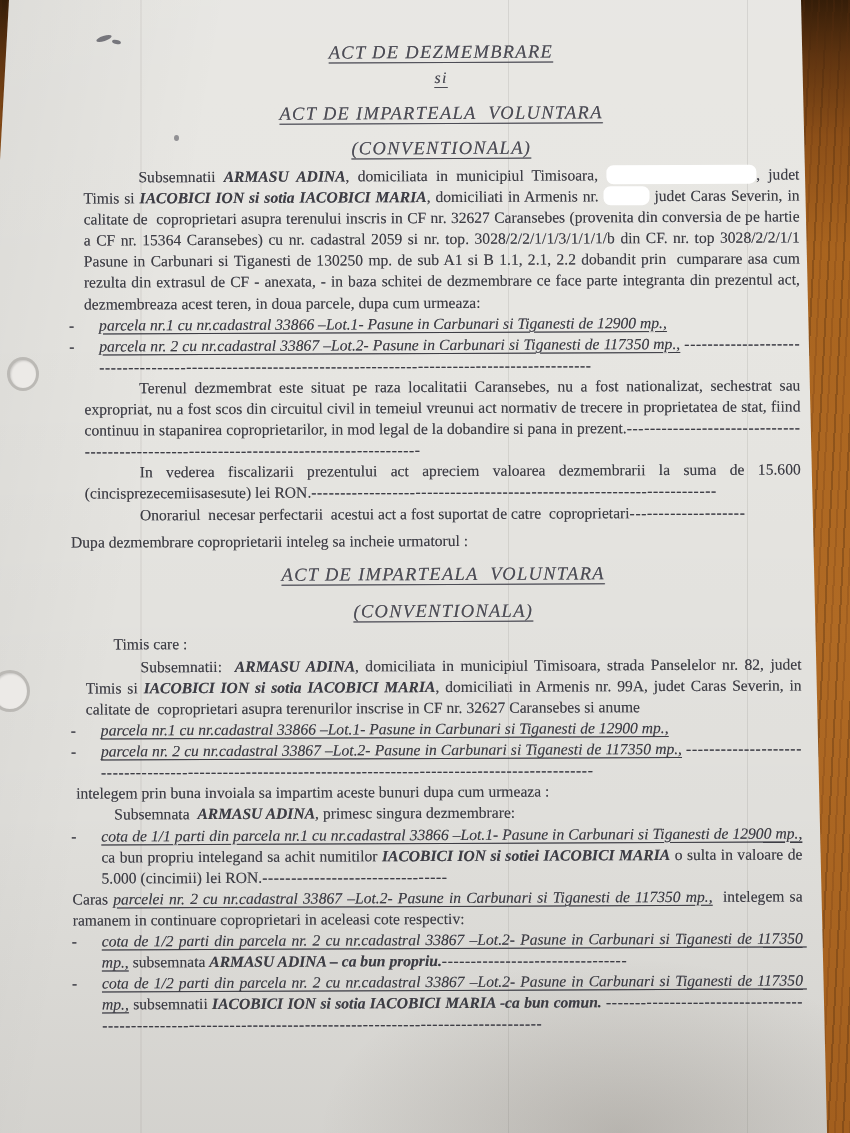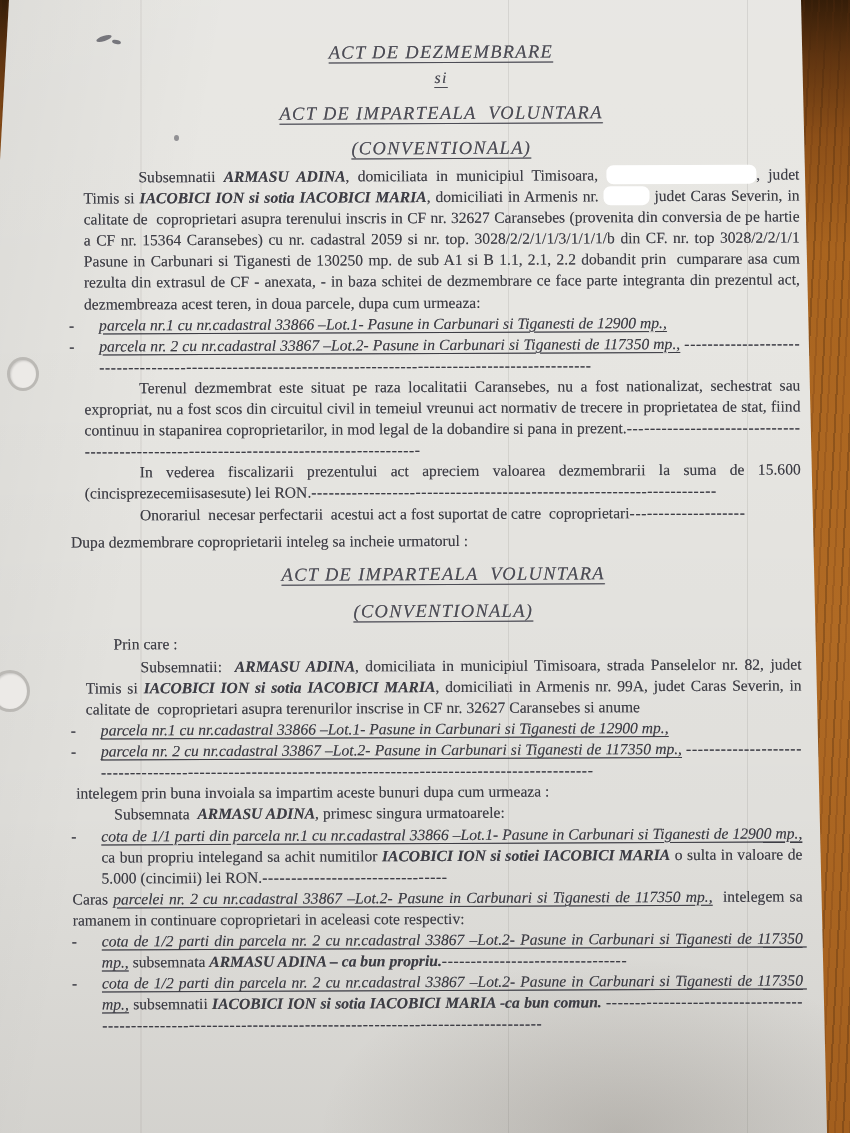--- a/index.html
+++ b/index.html
@@ -98,24 +98,24 @@
       <div class="blk h" data-name="heading-conventionala-1"><span class="r-hu" data-name="text-run">(CONVENTIONALA)</span></div>
       <div class="blk p indent" data-name="para-subsemnatii-1"><span class="r-n" data-name="text-run">Subsemnatii </span><span class="r-b" data-name="text-run">ARMASU ADINA</span><span class="r-n" data-name="text-run">, domiciliata in municipiul Timisoara, </span><span class="redact" data-name="redaction-box" style="width: 150px;"></span><span class="r-n" data-name="text-run">, judet Timis si </span><span class="r-b" data-name="text-run">IACOBICI ION si sotia IACOBICI MARIA</span><span class="r-n" data-name="text-run">, domiciliati in Armenis nr. </span><span class="redact" data-name="redaction-box" style="width: 46px;"></span><span class="r-n" data-name="text-run"> judet Caras Severin, in calitate de  coproprietari asupra terenului inscris in CF nr. 32627 Caransebes (provenita din conversia de pe hartie a CF nr. 15364 Caransebes) cu nr. cadastral 2059 si nr. top. 3028/2/2/1/1/3/1/1/1/b din CF. nr. top 3028/2/2/1/1 Pasune in Carbunari si Tiganesti de 130250 mp. de sub A1 si B 1.1, 2.1, 2.2 dobandit prin  cumparare asa cum rezulta din extrasul de CF - anexata, - in baza schitei de dezmembrare ce face parte integranta din prezentul act, dezmembreaza acest teren, in doua parcele, dupa cum urmeaza:</span></div>
       <div class="blk li" data-name="list-item-parcela-1a"><span class="marker" data-name="list-marker">-</span><span class="r-u" data-name="text-run">parcela nr.1 cu nr.cadastral 33866 –Lot.1- Pasune in Carbunari si Tiganesti de 12900 mp.,</span></div>
       <div class="blk li" data-name="list-item-parcela-2a"><span class="marker" data-name="list-marker">-</span><span class="r-u" data-name="text-run">parcela nr. 2 cu nr.cadastral 33867 –Lot.2- Pasune in Carbunari si Tiganesti de 117350 mp.,</span><span class="r-n" data-name="text-run"> </span><span class="r-d" data-name="text-run">---------------------------------------------------------------------------------------------------------</span></div>
       <div class="blk p indent" data-name="para-terenul"><span class="r-n" data-name="text-run">Terenul dezmembrat este situat pe raza localitatii Caransebes, nu a fost nationalizat, sechestrat sau expropriat, nu a fost scos din circuitul civil in temeiul vreunui act normativ de trecere in proprietatea de stat, fiind continuu in stapanirea coproprietarilor, in mod legal de la dobandire si pana in prezent.</span><span class="r-d" data-name="text-run">----------------------------------------------------------------------------------------</span></div>
       <div class="blk p indent" data-name="para-fiscalizare"><span class="r-n" data-name="text-run">In vederea fiscalizarii prezentului act apreciem valoarea dezmembrarii la suma de 15.600 (cincisprezecemiisasesute) lei RON.</span><span class="r-d" data-name="text-run">----------------------------------------------------------------------</span></div>
       <div class="blk p indent" data-name="para-onorariu"><span class="r-n" data-name="text-run">Onorariul  necesar perfectarii  acestui act a fost suportat de catre  coproprietari</span><span class="r-d" data-name="text-run">--------------------</span></div>
       <div class="blk p outdent" data-name="para-dupa"><span class="r-n" data-name="text-run">Dupa dezmembrare coproprietarii inteleg sa incheie urmatorul :</span></div>
       <div class="blk h" data-name="heading-act-imparteala-2"><span class="r-hu" data-name="text-run">ACT DE IMPARTEALA  VOLUNTARA</span></div>
       <div class="blk h" data-name="heading-conventionala-2"><span class="r-hu" data-name="text-run">(CONVENTIONALA)</span></div>
-      <div class="blk p indent-sm" data-name="para-prin-care"><span class="r-n" data-name="text-run">Prin care :</span></div>
+      <div class="blk p indent-sm" data-name="para-prin-care"><span class="r-n" data-name="text-run">Timis care :</span></div>
       <div class="blk p indent" data-name="para-subsemnatii-2"><span class="r-n" data-name="text-run">Subsemnatii:  </span><span class="r-b" data-name="text-run">ARMASU ADINA</span><span class="r-n" data-name="text-run">, domiciliata in municipiul Timisoara, strada Panselelor nr. 82, judet Timis si </span><span class="r-b" data-name="text-run">IACOBICI ION si sotia IACOBICI MARIA</span><span class="r-n" data-name="text-run">, domiciliati in Armenis nr. 99A, judet Caras Severin, in calitate de  coproprietari asupra terenurilor inscrise in CF nr. 32627 Caransebes si anume</span></div>
       <div class="blk li" data-name="list-item-parcela-1b"><span class="marker" data-name="list-marker">-</span><span class="r-u" data-name="text-run">parcela nr.1 cu nr.cadastral 33866 –Lot.1- Pasune in Carbunari si Tiganesti de 12900 mp.,</span></div>
       <div class="blk li" data-name="list-item-parcela-2b"><span class="marker" data-name="list-marker">-</span><span class="r-u" data-name="text-run">parcela nr. 2 cu nr.cadastral 33867 –Lot.2- Pasune in Carbunari si Tiganesti de 117350 mp.,</span><span class="r-n" data-name="text-run"> </span><span class="r-d" data-name="text-run">---------------------------------------------------------------------------------------------------------</span></div>
       <div class="blk p outdent-sm" data-name="para-intelegem"><span class="r-n" data-name="text-run">intelegem prin buna invoiala sa impartim aceste bunuri dupa cum urmeaza :</span></div>
-      <div class="blk p indent-sm" data-name="para-subsemnata"><span class="r-n" data-name="text-run">Subsemnata  </span><span class="r-b" data-name="text-run">ARMASU ADINA</span><span class="r-n" data-name="text-run">, primesc singura urmatoarele:</span></div>
+      <div class="blk p indent-sm" data-name="para-subsemnata"><span class="r-n" data-name="text-run">Subsemnata  </span><span class="r-b" data-name="text-run">ARMASU ADINA</span><span class="r-n" data-name="text-run">, primesc singura dezmembrare:</span></div>
       <div class="blk li" data-name="list-item-cota-1-1"><span class="marker" data-name="list-marker">-</span><span class="r-u" data-name="text-run">cota de 1/1 parti din parcela nr.1 cu nr.cadastral 33866 –Lot.1- Pasune in Carbunari si Tiganesti de 12900 mp.,</span><span class="r-n" data-name="text-run"> ca bun propriu intelegand sa achit numitilor </span><span class="r-b" data-name="text-run">IACOBICI ION si sotiei IACOBICI MARIA</span><span class="r-n" data-name="text-run"> o sulta in valoare de 5.000 (cincimii) lei RON.</span><span class="r-d" data-name="text-run">--------------------------------</span></div>
       <div class="blk p outdent" data-name="para-asupra"><span class="r-n" data-name="text-run">Caras </span><span class="r-u" data-name="text-run">parcelei nr. 2 cu nr.cadastral 33867 –Lot.2- Pasune in Carbunari si Tiganesti de 117350 mp.,</span><span class="r-n" data-name="text-run">  intelegem sa ramanem in continuare coproprietari in aceleasi cote respectiv:</span></div>
       <div class="blk li" data-name="list-item-cota-1-2-a"><span class="marker" data-name="list-marker">-</span><span class="r-u" data-name="text-run">cota de 1/2 parti din parcela nr. 2 cu nr.cadastral 33867 –Lot.2- Pasune in Carbunari si Tiganesti de 117350 mp.,</span><span class="r-n" data-name="text-run"> subsemnata </span><span class="r-b" data-name="text-run">ARMASU ADINA – ca bun propriu.</span><span class="r-d" data-name="text-run">--------------------------------</span></div>
       <div class="blk li" data-name="list-item-cota-1-2-b"><span class="marker" data-name="list-marker">-</span><span class="r-u" data-name="text-run">cota de 1/2 parti din parcela nr. 2 cu nr.cadastral 33867 –Lot.2- Pasune in Carbunari si Tiganesti de 117350 mp.,</span><span class="r-n" data-name="text-run"> subsemnatii </span><span class="r-b" data-name="text-run">IACOBICI ION si sotia IACOBICI MARIA -ca bun comun.</span><span class="r-n" data-name="text-run"> </span><span class="r-d" data-name="text-run">--------------------------------------------------------------------------------------------------------------</span></div>
     </div>
 </div>
 
 </body></html>

